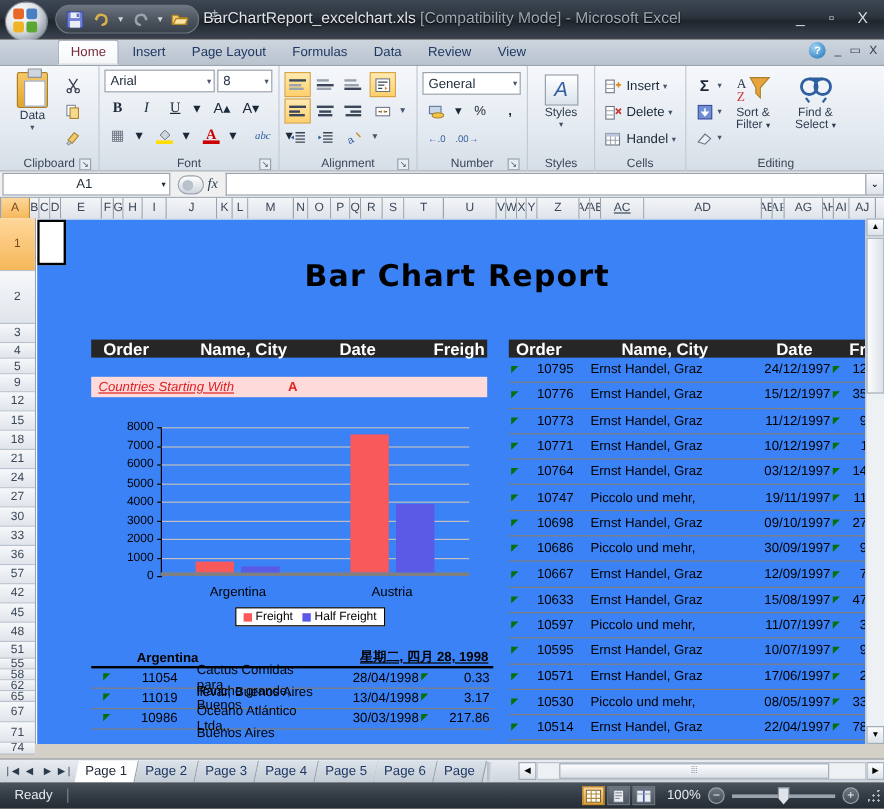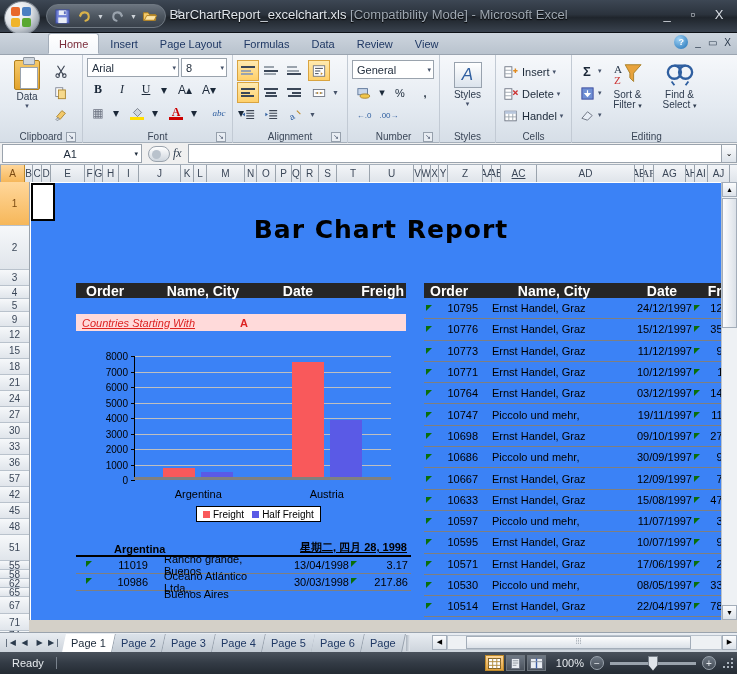--- a/index.html
+++ b/index.html
@@ -799,21 +799,21 @@
           <div class="rh" style="height: 16px;">21</div>
           <div class="rh" style="height: 16px;">24</div>
           <div class="rh" style="height: 16px;">27</div>
           <div class="rh" style="height: 16px;">30</div>
           <div class="rh" style="height: 16px;">33</div>
           <div class="rh" style="height: 16px;">36</div>
           <div class="rh" style="height: 16px;">57</div>
           <div class="rh" style="height: 16px;">42</div>
           <div class="rh" style="height: 16px;">45</div>
           <div class="rh" style="height: 16px;">48</div>
-          <div class="rh" style="height: 26px;">51</div>
+          <div class="rh" style="height: 14px;">51</div>
           <div class="rh" style="height: 9px;">55</div>
           <div class="rh" style="height: 9px;">58</div>
           <div class="rh" style="height: 9px;">62</div>
           <div class="rh" style="height: 9px;">65</div>
           <div class="rh" style="height: 17px;">67</div>
           <div class="rh" style="height: 17px;">71</div>
           <div class="rh" style="height: 10px;">74</div>
         </div>
     </div>
 
@@ -890,20 +890,26 @@
           </div>
         </div>
 
         <div style="position:absolute;left:45px;top:358px;width:335px">
           <div class="grp-head">
             <span class="g-name">Argentina</span>
             <span class="g-date">星期二, 四月 28, 1998</span>
           </div>
           <div id="leftrows">
               <div class="drow">
+                <span class="d-ord"><span class="flagmark"></span>11054</span>
+                <span class="d-name">Cactus Comidas para<span class="subname">llevar, Buenos Aires</span></span>
+                <span class="d-date">28/04/1998</span>
+                <span class="d-fr"><span class="flagmark fr"></span>0.33</span>
+              </div>
+              <div class="drow">
                 <span class="d-ord"><span class="flagmark"></span>11019</span>
                 <span class="d-name">Rancho grande, Buenos</span>
                 <span class="d-date">13/04/1998</span>
                 <span class="d-fr"><span class="flagmark fr"></span>3.17</span>
               </div>
               <div class="drow">
                 <span class="d-ord"><span class="flagmark"></span>10986</span>
                 <span class="d-name">Océano Atlántico Ltda.,<span class="subname">Buenos Aires</span></span>
                 <span class="d-date">30/03/1998</span>
                 <span class="d-fr"><span class="flagmark fr"></span>217.86</span>

